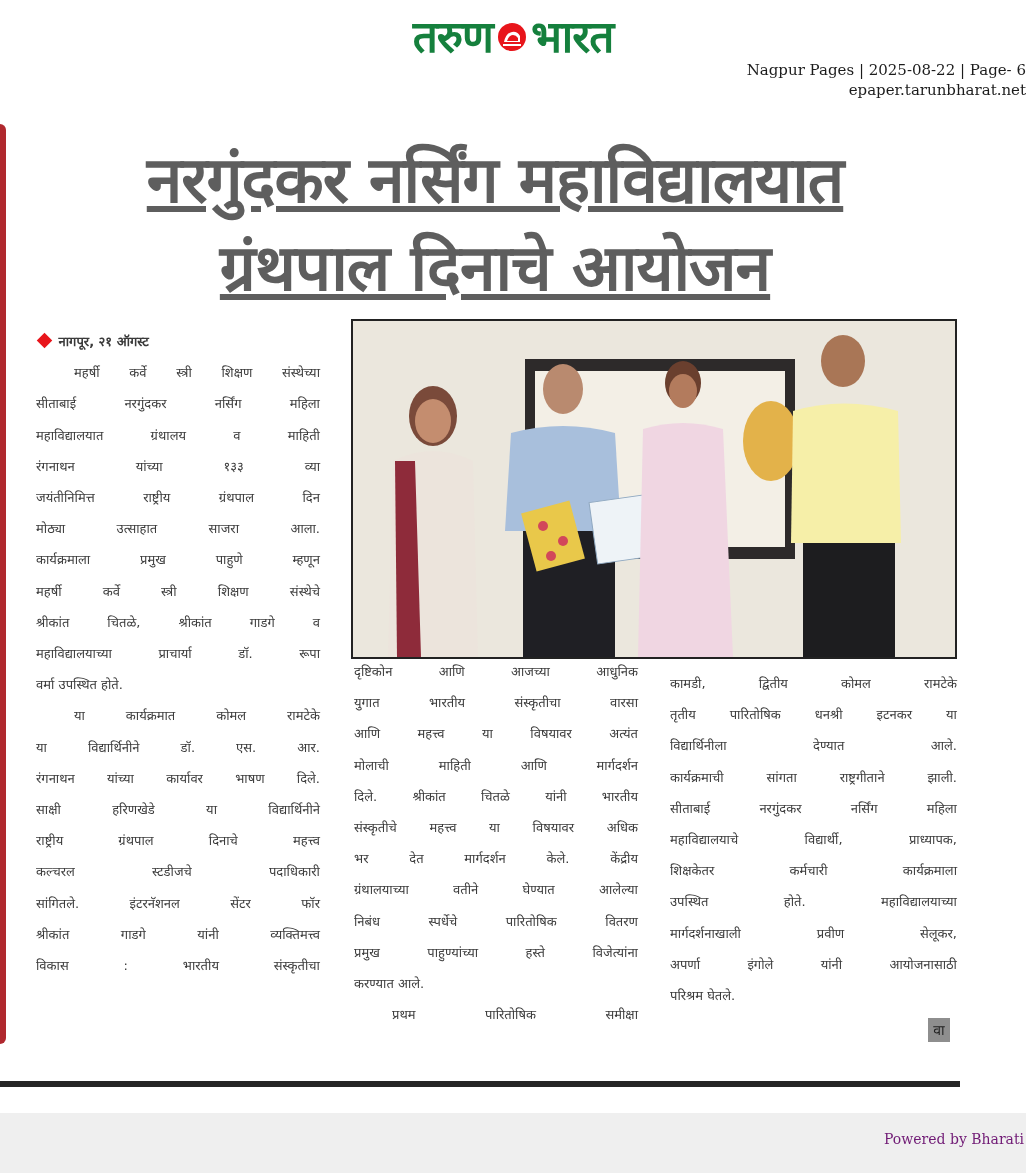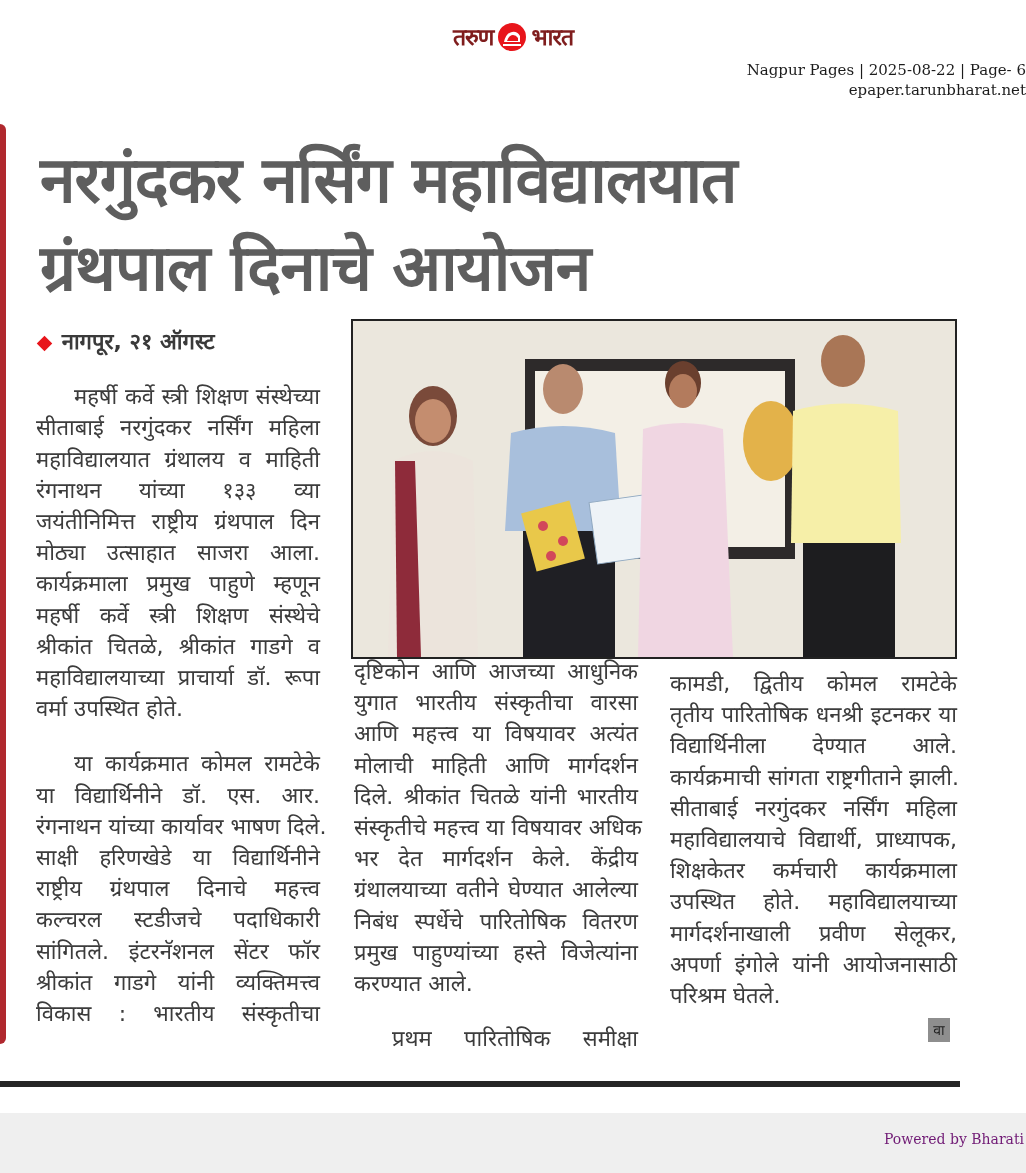--- a/index.html
+++ b/index.html
@@ -2,41 +2,41 @@
 <html><head>
   <meta charset="utf-8">
   <style>
     html, body { margin: 0; padding: 0; background: #ffffff; }
     body { width: 1026px; height: 1173px; position: relative; overflow: hidden;
            font-family: "DejaVu Sans", sans-serif; color: #3a3a3a; }
 
     .masthead { position: absolute; left: 0; top: 0; width: 1026px; height: 105px; text-align: center; }
     .logo { position: absolute; left: 388px; top: 16px; width: 250px; height: 42px;
             display: flex; align-items: center; justify-content: center; gap: 4px; }
-    .logo-word { color: #7f1d1d; font-family: "DejaVu Sans", sans-serif; font-weight: bold;
-                 font-size: 23px; line-height: 40px; letter-spacing: -1px; }
+    .logo-word { color: #15803d; font-family: "DejaVu Sans", sans-serif; font-weight: bold;
+                 font-size: 44px; line-height: 40px; letter-spacing: -1px; }
     .logo-emblem { width: 30px; height: 30px; display: inline-block; }
     .meta-line { position: absolute; left: 0; width: 1026px; text-align: right;
                  font-family: "DejaVu Serif", serif; font-size: 15px; color: #1c1c1c; }
     .meta-line.l1 { top: 61px; }
     .meta-line.l2 { top: 81px; }
     .red-border { position: absolute; left: 0; top: 124px; width: 6px; height: 920px;
                   background: #b0282e; border-radius: 0 6px 6px 0; }
 
-    .headline { position: absolute; left: 40px; width: 910px; 
+    .headline { position: absolute; left: 40px; width: 910px; text-align: center;
                 font-family: "DejaVu Sans", sans-serif; font-weight: bold; color: #5e5e5e;
-                font-size: 64px; line-height: 80px; letter-spacing: -1px; }
+                font-size: 64px; line-height: 80px; letter-spacing: -1px; text-decoration: underline; }
     .headline.h1 { top: 140px; }
     .headline.h2 { top: 228px; }
 
-    .col { position: absolute; font-size: 22px; line-height: 31.2px; color: #3c3c3c;
+    .col { position: absolute; font-size: 13px; line-height: 31.2px; color: #3c3c3c;
            text-align: justify; text-align-last: justify; }
     .col .line { display: block; white-space: nowrap; text-align: justify; text-align-last: justify; }
     .col .line.last { text-align-last: left; }
-    .col .line.indent { padding-left: 38px; margin-top: 24px; }
+    .col .line.indent { padding-left: 38px; }
     .col1 { left: 36px; top: 326px; width: 284px; }
     .col2 { left: 354px; top: 656px; width: 284px; }
     .col3 { left: 670px; top: 668px; width: 287px; }
 
     .dateline { display: flex; align-items: center; gap: 8px; font-weight: bold; color: #3a3a3a; }
     .diamond { width: 11px; height: 11px; background: #e8151b; transform: rotate(45deg); display: inline-block; margin: 0 4px 0 3px; }
 
     .photo { position: absolute; left: 351px; top: 319px; width: 606px; height: 340px;
              border: 2px solid #222; box-sizing: border-box; overflow: hidden; background: #ece9e1; }
 

